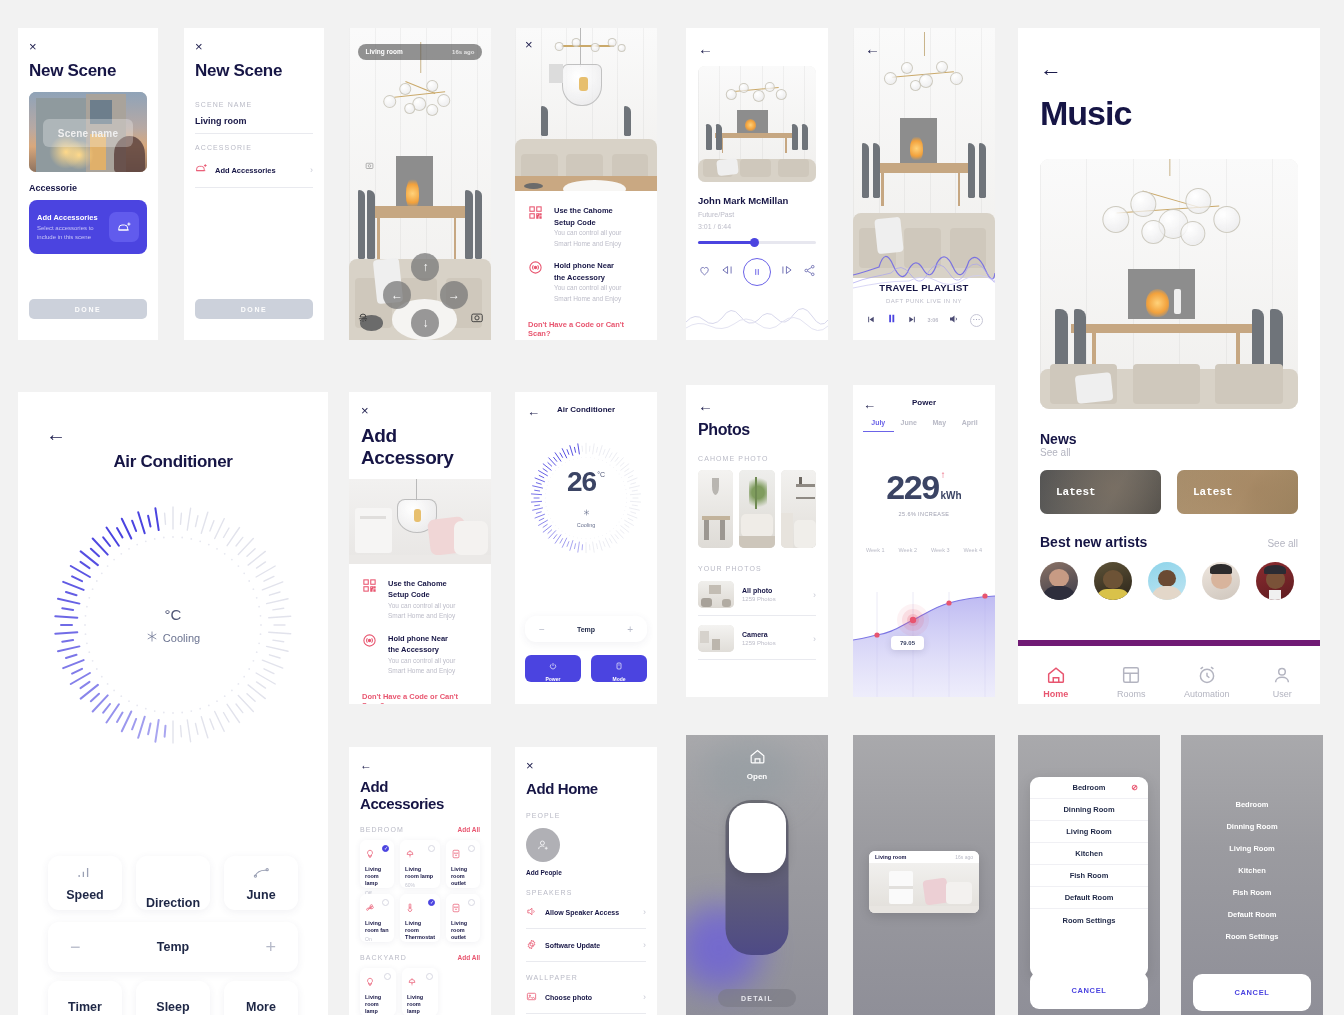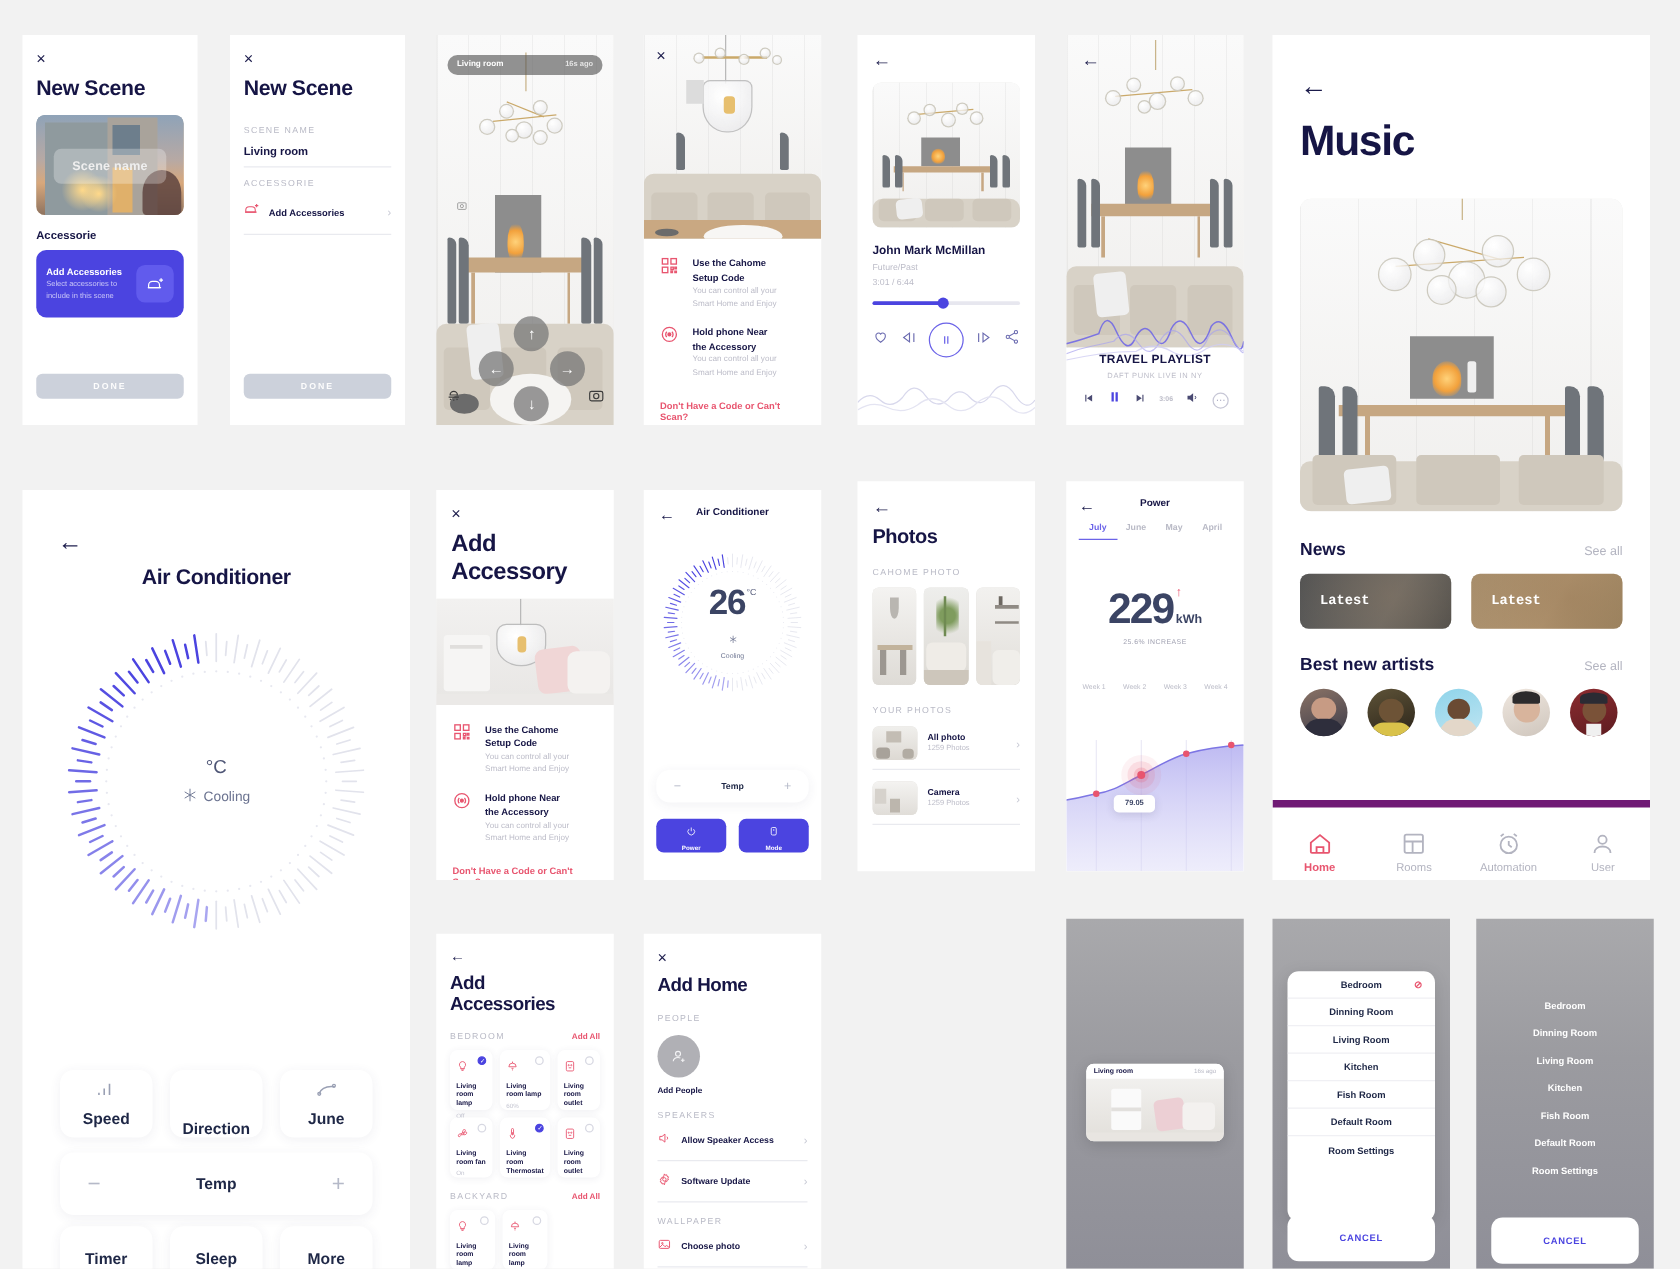--- a/index.html
+++ b/index.html
@@ -588,21 +588,21 @@
           <div class="chair" style="left:13%;top:60%;height:24%;"></div>
         <div class="chair" style="right:13%;top:60%;height:24%;"></div>
           <div class="chair" style="right:6%;top:60%;height:24%;"></div>
         <div class="sofa" style="height:16%;"></div>
         <div class="cushion" style="left:4%;bottom:2%;"></div>
           <div class="cushion" style="left:36%;bottom:2%;"></div>
           <div class="cushion" style="left:68%;bottom:2%;"></div>
         <div class="pillow" style="left:14%;bottom:3%;width:14%;height:11%;"></div>
       </div>
 
-      <div class="sec-head" style="margin-top:22px;">
+      <div class="sec-head" style="margin-top:22px;flex-direction:column;">
         <span class="t">News</span>
         <span class="a">See all</span>
       </div>
       <div style="display:flex;gap:16px;margin-top:12px;font-family:Liberation Mono, monospace;">
         <div class="news-card" style="background:linear-gradient(120deg,#5e5e5e,#7a7872 60%,#56544f);">
           <div style="position:absolute;inset:0;background:radial-gradient(circle at 60% 40%, rgba(120,105,90,.6), rgba(50,50,50,.25));"></div>
           <span>Latest</span>
         </div>
         <div class="news-card" style="background:linear-gradient(120deg,#a98f6d,#b99c77 55%,#9c8460);">
           <div style="position:absolute;inset:0;background:radial-gradient(circle at 65% 45%, rgba(150,120,85,.55), rgba(160,135,100,.2));"></div>
@@ -1415,20 +1415,37 @@
               <circle cx="8.5" cy="10" r="1.3"></circle>
               <path d="M4 17l5-5 4 4 3-2 4 3"></path>
             </svg></span>
         <span class="t">Choose photo</span>
         <span class="chev">›</span>
       </div>
       <div class="hr"></div>
     </div>
   </div>
 
+  <div class="screen grayscreen" style="left:686px;top:735px;width:142px;height:280px;">
+    <div class="glowblur" style="left:-10px;bottom:24px;width:86px;height:86px;background:#6f63d6;"></div>
+    <div class="glowblur" style="left:14px;top:6px;width:96px;height:64px;background:#8e9aa0;opacity:.5;"></div>
+    <div style="position:absolute;left:0;right:0;top:12px;text-align:center;">
+      <div>
+        <svg width="19" height="19" viewBox="0 0 24 24" fill="none" stroke="#ffffff" stroke-width="1.5">
+            <path d="M4 11l8-6.5 8 6.5v8a1 1 0 0 1-1 1H5a1 1 0 0 1-1-1z"></path>
+            <path d="M9 20v-5h6v5"></path>
+          </svg>
+      </div>
+      <div style="color:#fff;font-size:8px;font-weight:bold;margin-top:2px;">Open</div>
+    </div>
+    <div class="slider-track" style="top:65px;width:63px;height:155px;">
+      <div class="slider-knob" style="top:3px;width:57px;height:70px;"></div>
+    </div>
+    <div class="detail-btn" style="bottom:8px;width:78px;height:18px;">DETAIL</div>
+  </div>
 
   <div class="screen grayscreen" style="left:853px;top:735px;width:142px;height:280px;">
     <div class="card-mini" style="left:16px;top:116px;width:110px;height:62px;">
       <div class="hd">
         <span class="l">Living room</span>
         <span class="r">16s ago</span>
       </div>
       <div style="position:relative;height:50px;background:linear-gradient(180deg,#f1f0ee,#e2dfda);">
         <div style="position:absolute;left:18%;top:16%;width:22%;height:66%;background:#fafafa;border-radius:2px;"></div>
         <div style="position:absolute;left:18%;top:46%;width:22%;height:5%;background:#e2e0dd;"></div>

